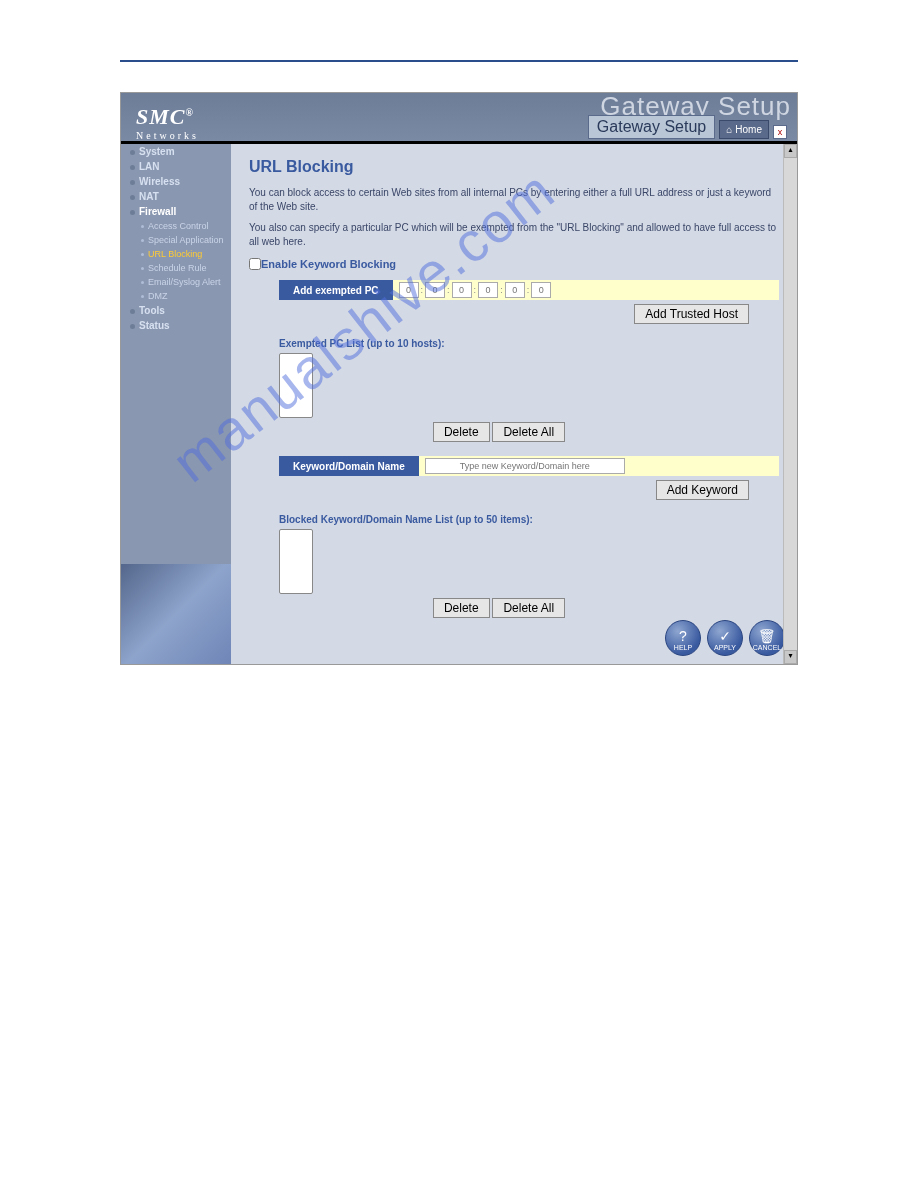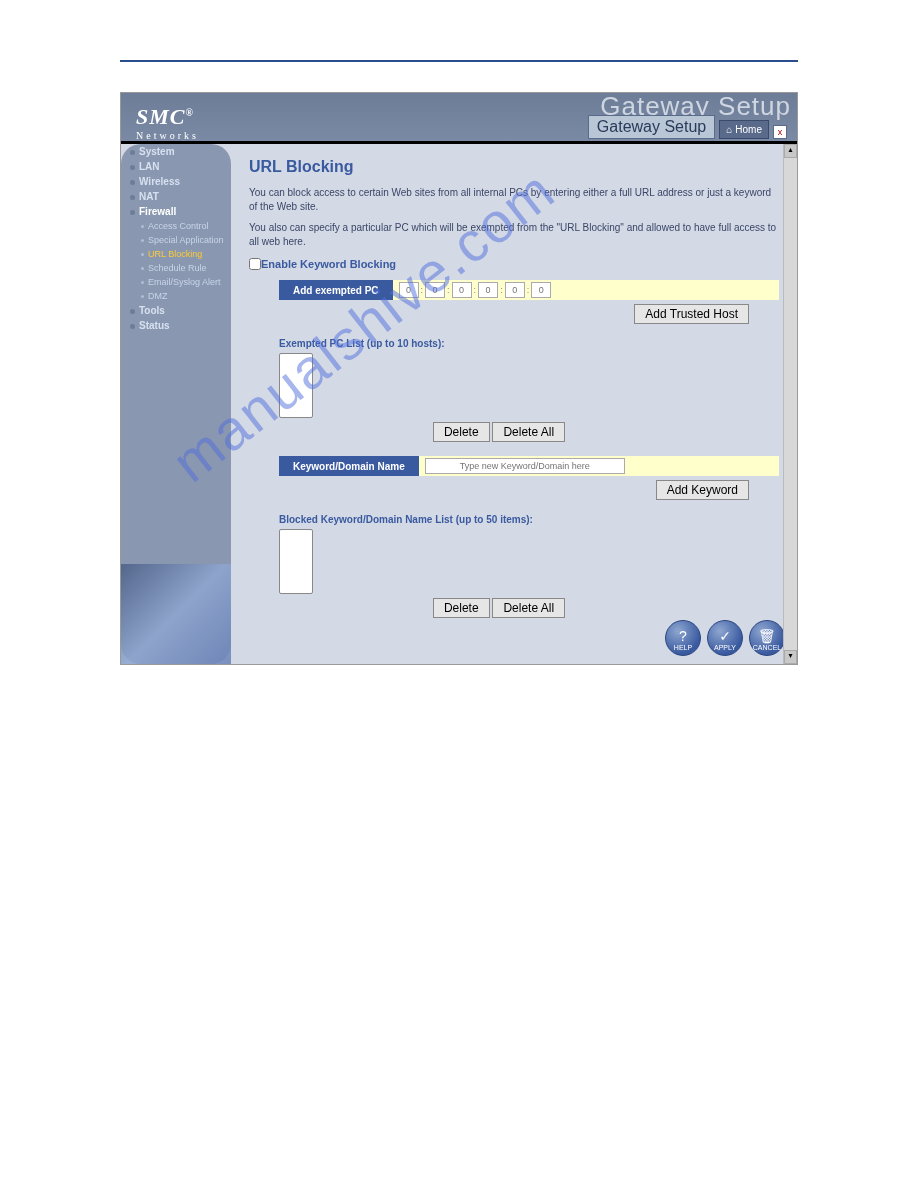--- a/index.html
+++ b/index.html
@@ -95,21 +95,20 @@
     min-height: 520px;
     position: relative;
   }
   .sidebar {
     width: 110px;
     background: #8a97b0;
     font-size: 10px;
     color: #c4d0e6;
     position: relative;
     padding-bottom: 110px;
-    border-radius: 20px;
   }
   .sidebar .menu-item {
     padding: 2px 4px 2px 9px;
     cursor: pointer;
     white-space: nowrap;
   }
   .sidebar .menu-item.top { color: #d6e0f0; font-weight: bold; }
   .sidebar .menu-item.sub { padding-left: 20px; color: #c9d4e8; font-size: 9px; }
   .sidebar .menu-item.active { color: #ffcc33; }
   .sidebar .menu-item.section-active { color: #fff; font-weight: bold; }

